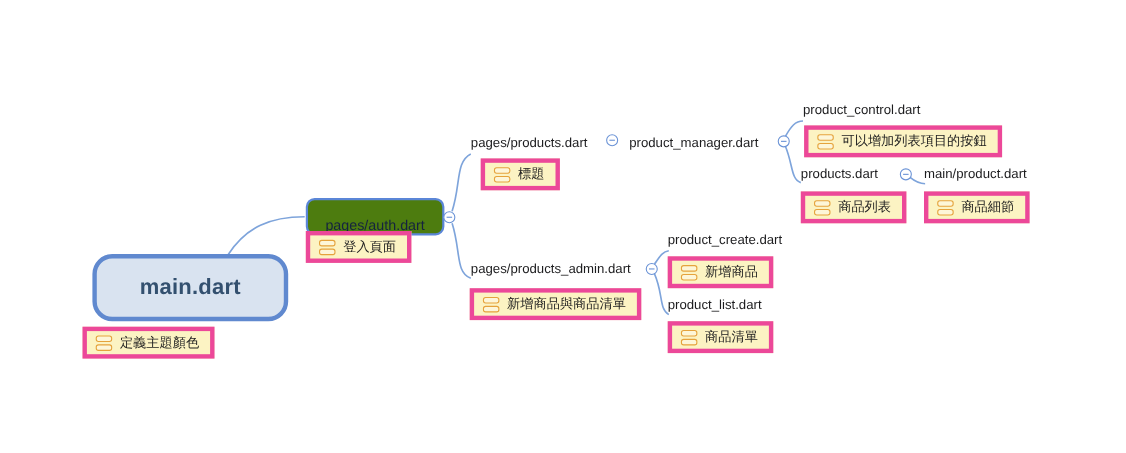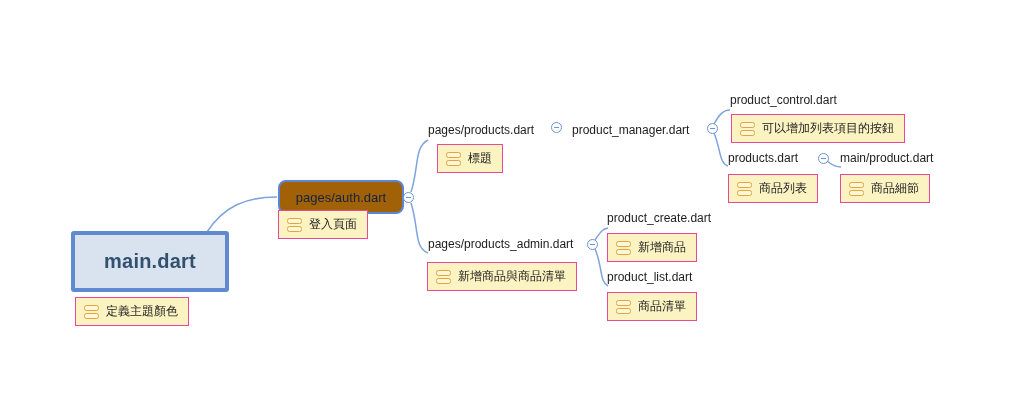--- a/index.html
+++ b/index.html
@@ -4,30 +4,30 @@
 <style>
   html,body{margin:0;padding:0;background:#fff;}
   #canvas{
     position:relative;width:1024px;height:412px;background:#ffffff;
     font-family:"Liberation Sans",sans-serif;overflow:hidden;
   }
   #connectors{position:absolute;left:0;top:0;width:1024px;height:412px;}
 
   
   .root-node{
-    position:absolute;left:71px;top:231px;width:158px;height:61px;
-    box-sizing:border-box;background:#d9e3f0;border:4px solid #6089cf;border-radius:3px;
+    position:absolute;left:84px;top:231px;width:178px;height:61px;
+    box-sizing:border-box;background:#d9e3f0;border:4px solid #6089cf;border-radius:18px;
     display:flex;align-items:center;justify-content:center;
     font-size:20px;font-weight:bold;color:#33506f;letter-spacing:.2px;
   }
   
   .branch-node{
     position:absolute;left:278px;top:180px;width:126px;height:34px;
-    box-sizing:border-box;background:#a16207;border:2px solid #5b86d7;border-radius:8px;
-    display:flex;align-items:center;justify-content:center;
+    box-sizing:border-box;background:#4d7c0f;border:2px solid #5b86d7;border-radius:8px;
+    display:flex;align-items:flex-end;justify-content:center;
     font-size:13px;font-weight:500;color:#15233f;
   }
   
   .topic{position:absolute;display:flex;flex-direction:row;}
   .topic-label{
     text-align:center;font-size:12px;font-weight:500;color:#1c1c1e;
     line-height:15px;margin-bottom:1px;white-space:nowrap;
   }
   .topic-line{height:3px;border-radius:1.5px;background:#4f83d4;}
   #t-products{left:428px;top:123px;width:120px;}
@@ -35,21 +35,21 @@
   #t-product-control{left:730px;top:93px;width:120px;}
   #t-products-dart{left:728px;top:151px;width:85px;}
   #t-pages-product{left:840px;top:151px;width:118px;}
   #t-products-admin{left:428px;top:237px;width:155px;}
   #t-product-create{left:607px;top:211px;width:118px;}
   #t-product-list{left:607px;top:270px;width:103px;}
 
   
   .note{
     position:absolute;height:29px;box-sizing:border-box;
-    background:#fcf3c3;border:1px solid #ec4899;
+    background:#fcf3c3;border:4px solid #ec4899;
     display:flex;align-items:center;gap:7px;padding:0 10px 0 8px;
     font-size:12px;color:#222222;white-space:nowrap;
   }
   .note-icon{display:flex;flex-direction:column;gap:2px;width:15px;flex:0 0 auto;}
   .note-icon i{display:block;height:4px;border:1.5px solid #e5a33c;border-radius:2.5px;background:#fdf6d8;}
   #n-main{left:75px;top:297px;}
   #n-auth{left:278px;top:210px;}
   #n-products{left:437px;top:144px;}
   #n-product-manager{left:571px;top:143px;}
   #n-product-control{left:731px;top:114px;}

